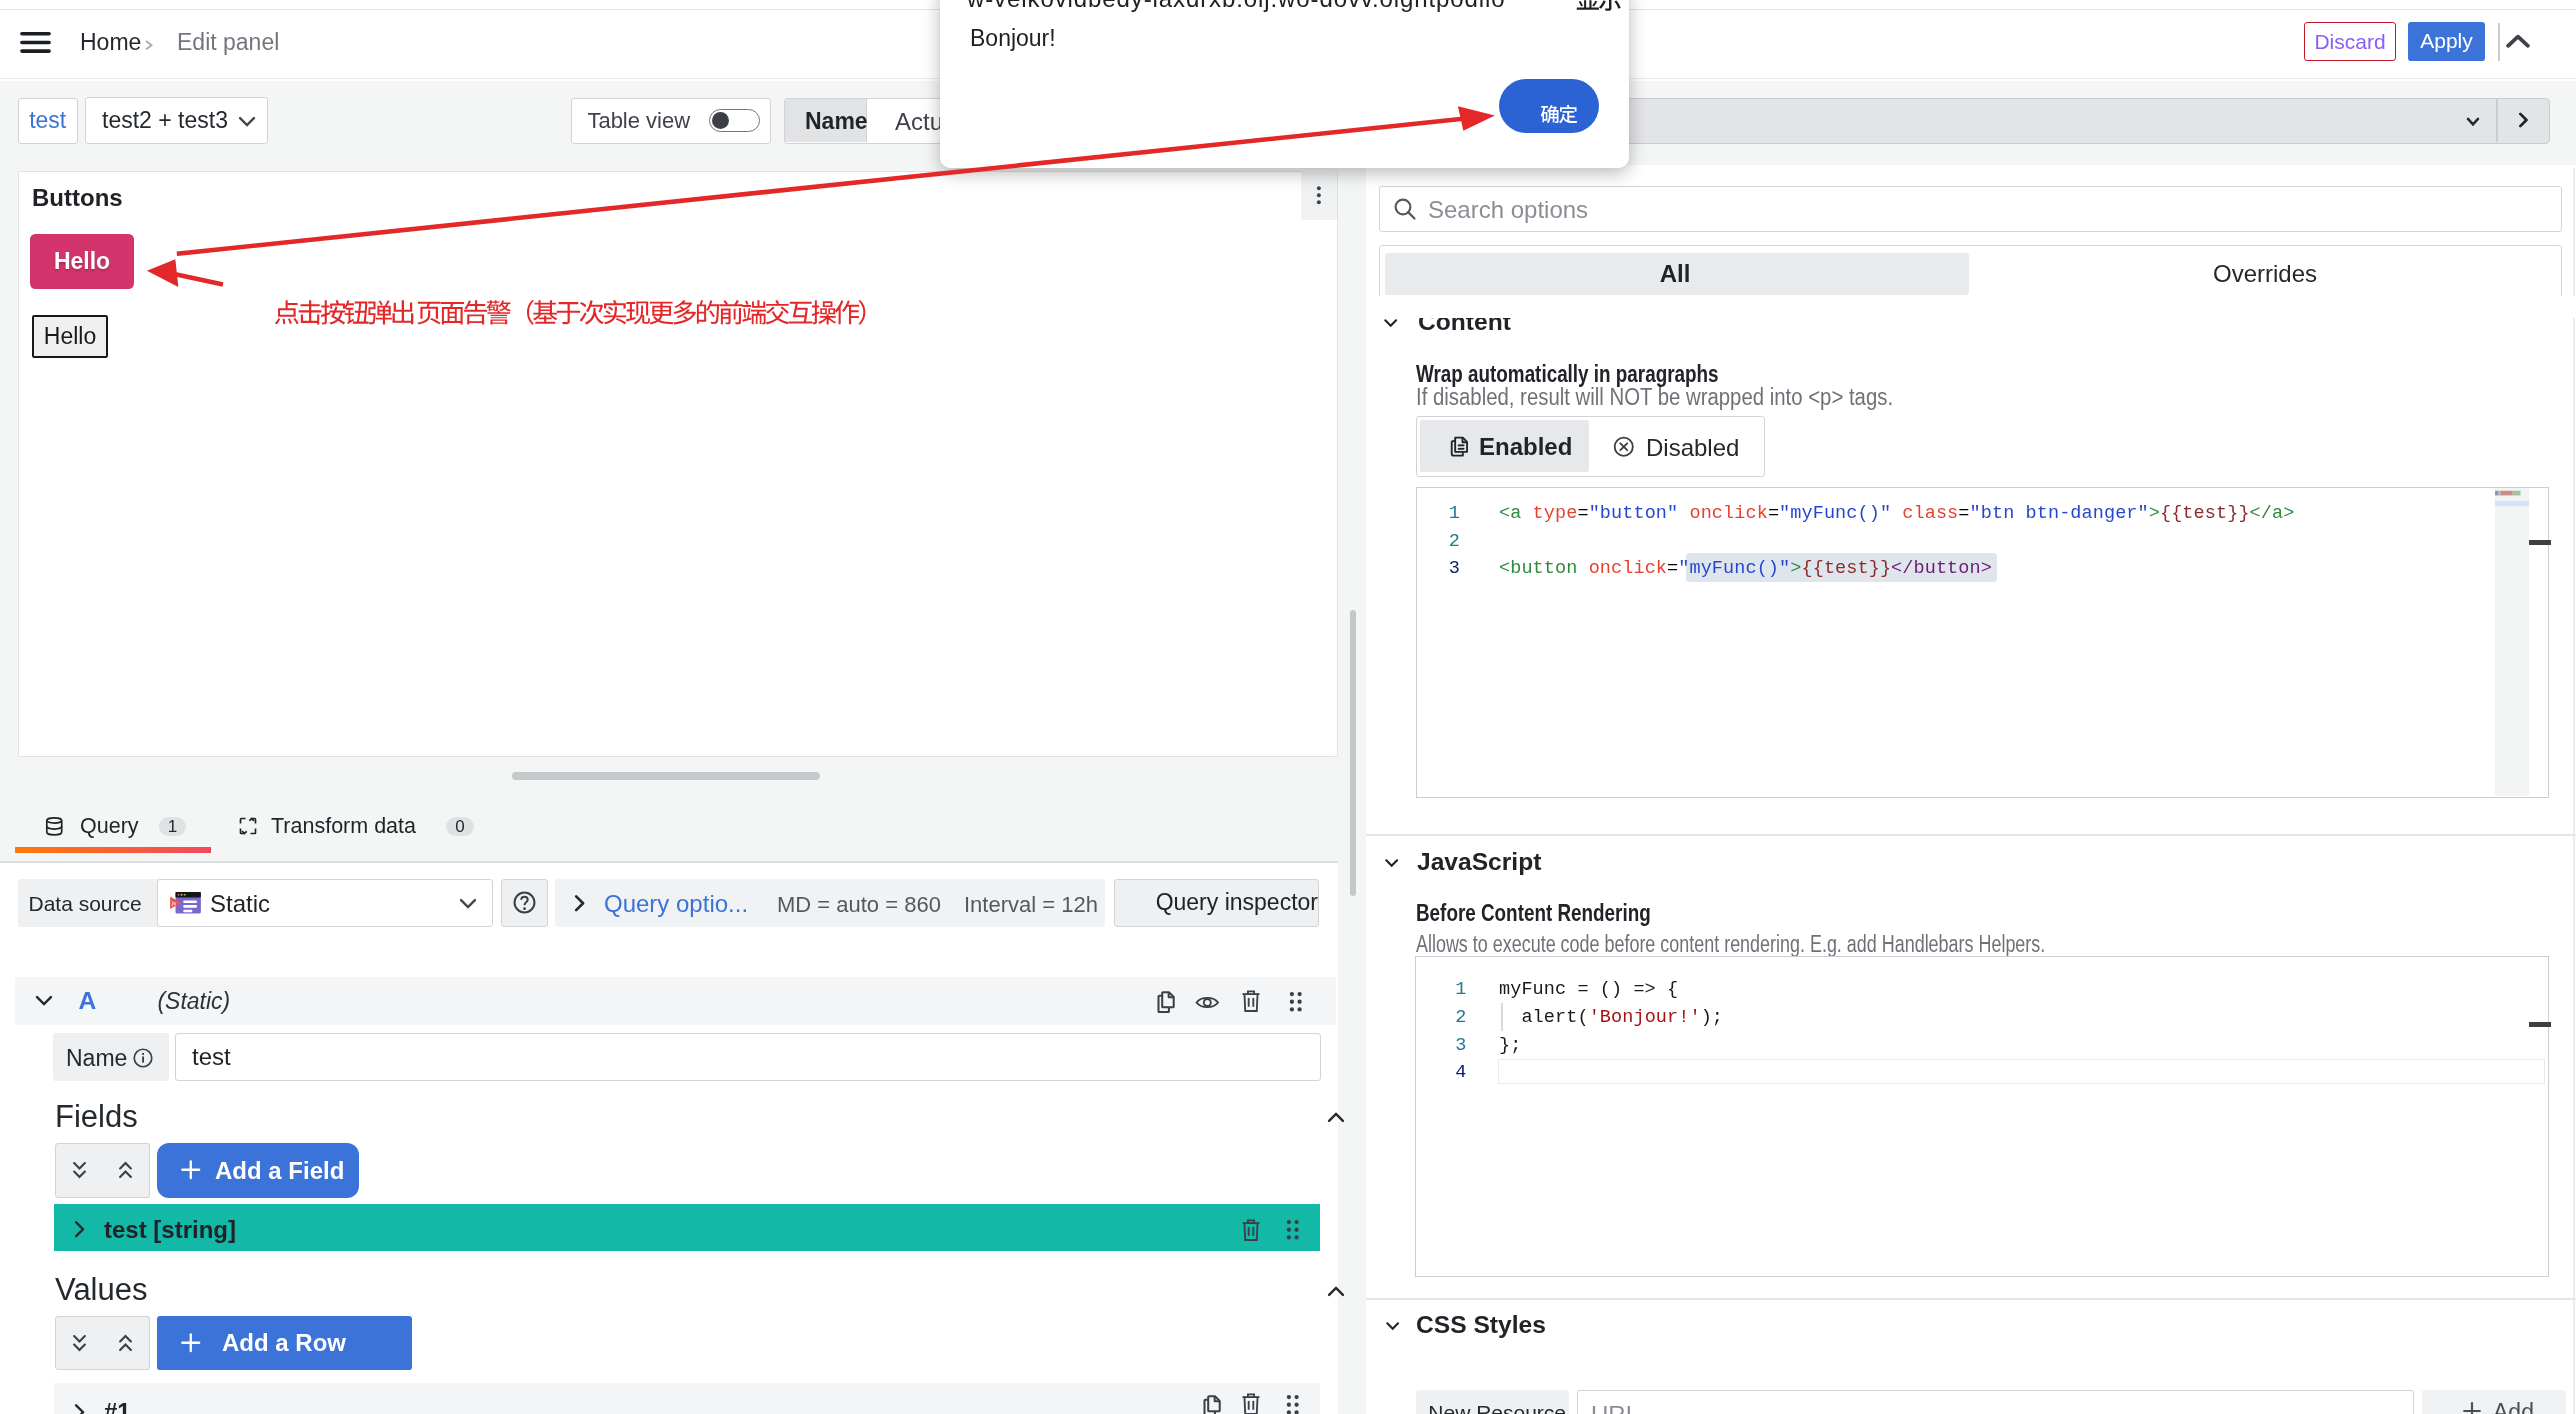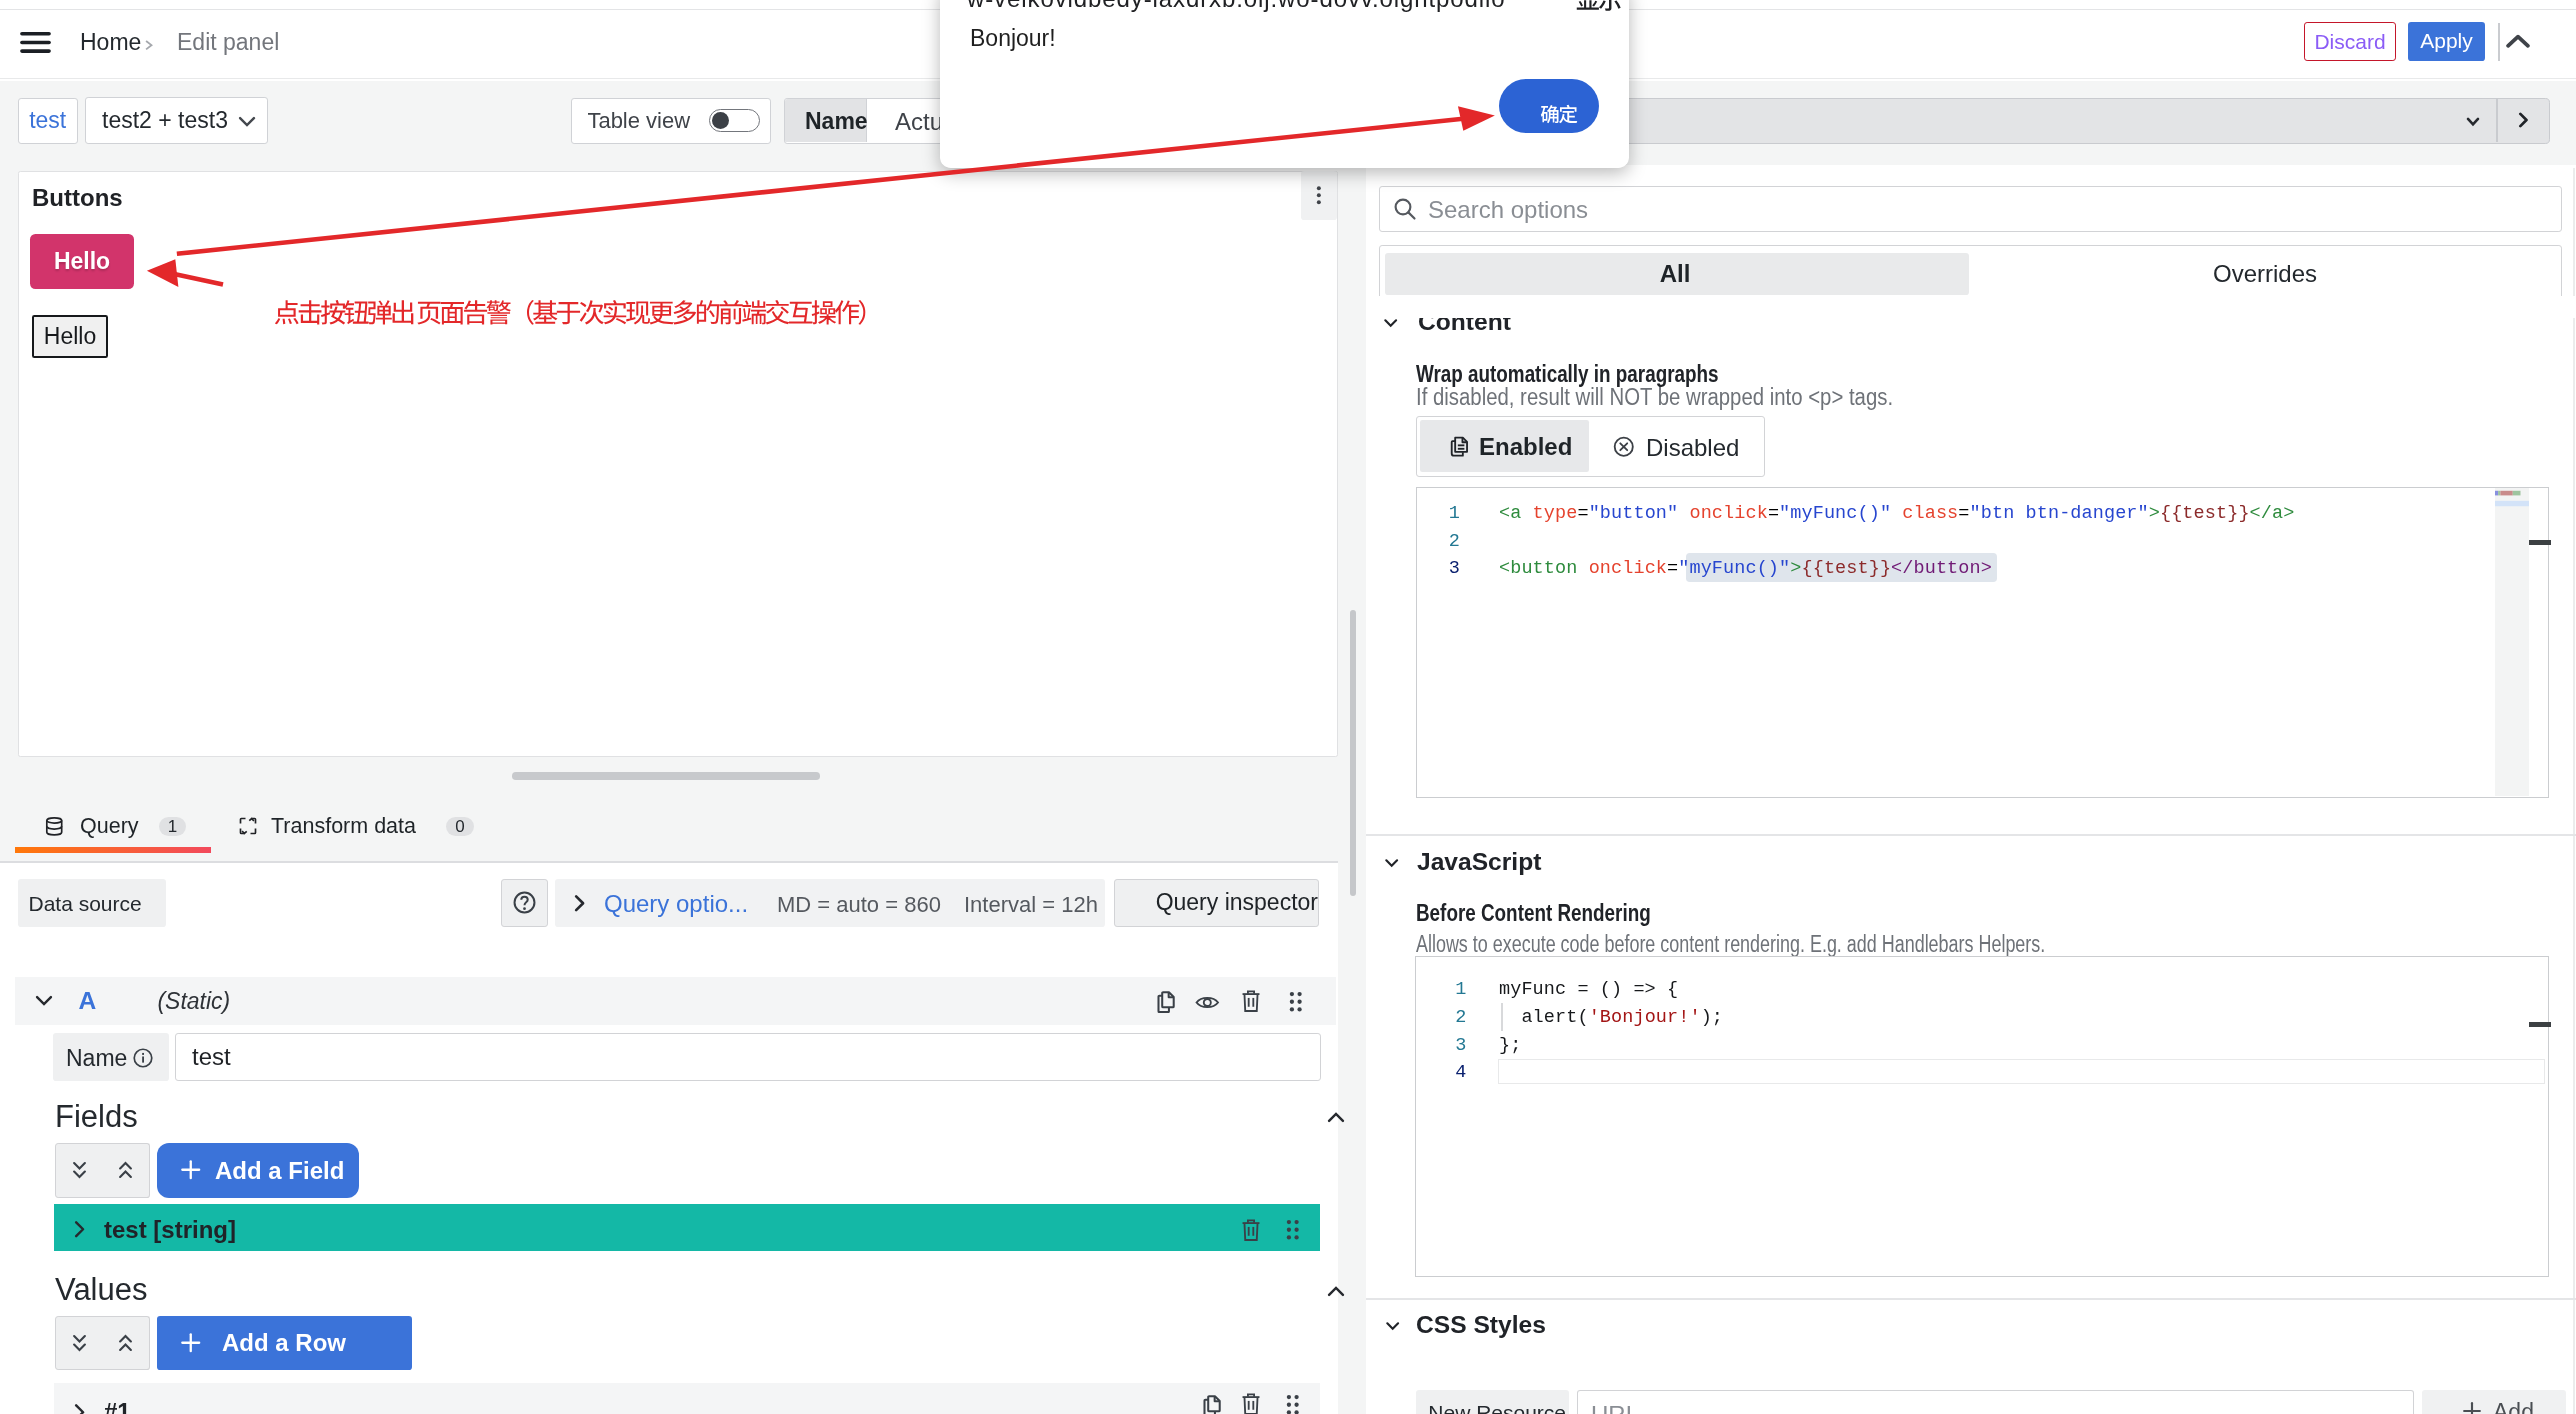--- a/index.html
+++ b/index.html
@@ -105,20 +105,38 @@
 </svg>
 <div class="abs" style="left:271px;top:814px;font-size:21.5px;font-weight:400;color:#1f2428">Transform data</div>
 <div class="abs" style="left:446px;top:817px;width:28px;height:19px;background:#e0e1e3;border-radius:10px;color:#24292e;font-size:17px;text-align:center;line-height:19px">0</div>
 <div class="abs" style="left:15.4px;top:847px;width:196px;height:6.2px;background:linear-gradient(90deg,#ff780a,#f2495c)"></div>
 <div class="abs" style="left:0;top:861px;width:1338px;height:1.5px;background:#dcdde0"></div>
 <div class="abs" style="left:0;top:863px;width:1338px;height:552px;background:#fff"></div>
 
 <div class="abs" style="left:17.7px;top:879px;width:148px;height:48px;background:#eff0f1;border-radius:3.1px;white-space:nowrap">
       <span class="abs" style="left:10.8px;top:13px;font-size:21px;font-weight:500;color:#24292e">Data source</span>
     </div>
+<div class="abs" style="left:157px;top:879px;width:336px;height:48px;background:#fff;border:1.5px solid #d2d3d6;border-radius:3.1px">
+  <svg class="abs" style="left:12.3px;top:12.3px" width="31" height="21.5" viewBox="0 0 40 28">
+    <rect x="7" y="0" width="33" height="28" rx="2" fill="#7b68ce"></rect>
+    <rect x="7" y="0" width="33" height="7" rx="1" fill="#14161a"></rect>
+    <circle cx="11" cy="3.6" r="1.3" fill="#e9574f"></circle>
+        <circle cx="15" cy="3.6" r="1.3" fill="#e9b04c"></circle>
+        <circle cx="19" cy="3.6" r="1.3" fill="#6fbf73"></circle>
+    <rect x="17" y="11" width="18" height="3.4" rx="1.6" fill="#fff"></rect>
+        <rect x="17" y="17" width="18" height="3.4" rx="1.6" fill="#fff"></rect>
+        <rect x="17" y="23" width="12" height="3.4" rx="1.6" fill="#fff"></rect>
+    <path d="M0 6 L14 14 L0 22 Z" fill="#e9574f"></path>
+    <text x="2" y="17.5" font-size="8" fill="#fff" font-family="Liberation Sans">js</text>
+  </svg>
+  <div class="abs" style="left:52px;top:10px;font-size:24px;color:#1f2226">Static</div>
+  <svg class="abs" style="left:300px;top:17px" width="20" height="14" viewBox="0 0 26 18">
+        <path d="M4 4 L13 13 L22 4" fill="none" stroke="#44484e" stroke-width="3.2" stroke-linecap="round"></path>
+      </svg>
+</div>
 <div class="abs" style="left:501px;top:879px;width:47px;height:48px;background:#eff0f1;border:1.5px solid #d2d3d6;border-radius:3.1px">
   <svg class="abs" style="left:10.8px;top:10.8px" width="23" height="23" viewBox="0 0 30 30">
     <circle cx="15" cy="15" r="13" fill="none" stroke="#3a4047" stroke-width="2.6"></circle>
     <path d="M10.8 11.5 C10.8 6 19.2 6 19.2 11.5 C19.2 15 15 14.6 15 18.5" fill="none" stroke="#3a4047" stroke-width="2.6"></path>
     <circle cx="15" cy="23" r="1.8" fill="#3a4047"></circle>
   </svg>
 </div>
 <div class="abs" style="left:555px;top:879px;width:550px;height:48px;background:#f1f2f3;border-radius:3.1px"></div>
 <svg class="abs" style="left:573px;top:894px" width="14" height="18.5" viewBox="0 0 18 24">
       <path d="M4 3 L13 12 L4 21" fill="none" stroke="#26292e" stroke-width="3.4" stroke-linecap="round" stroke-linejoin="round"></path>

